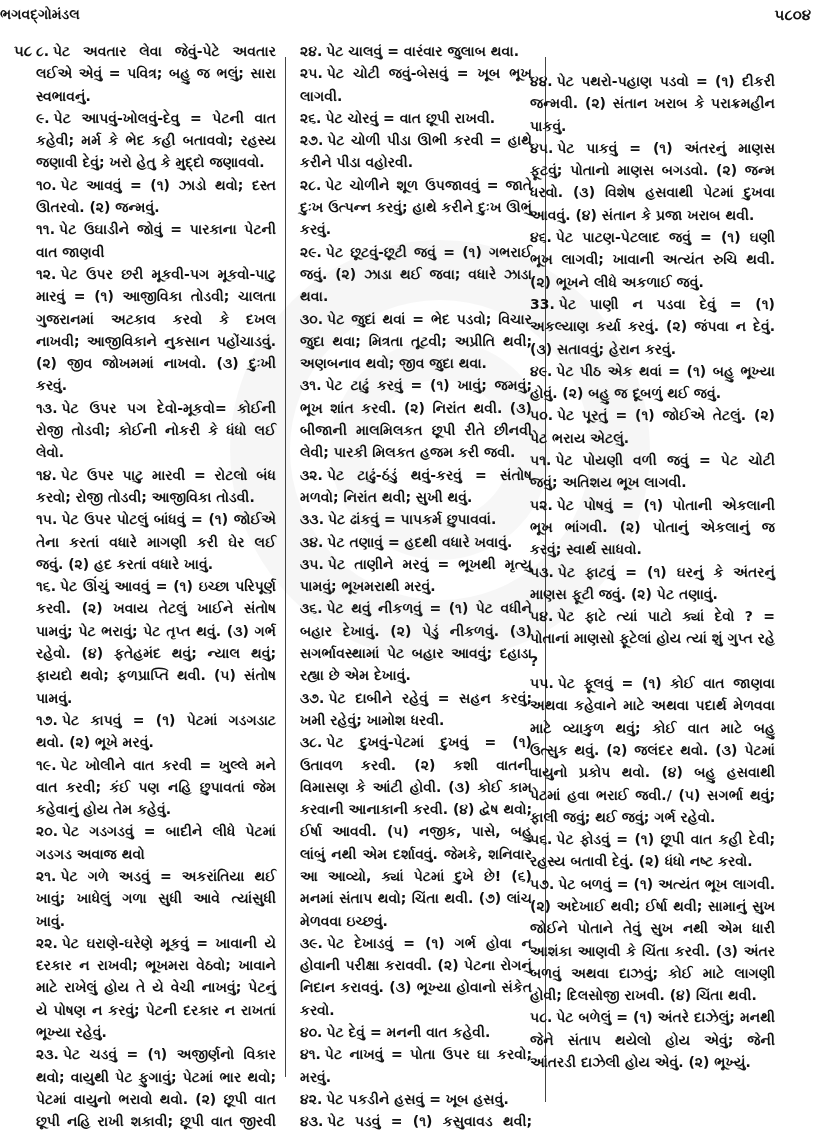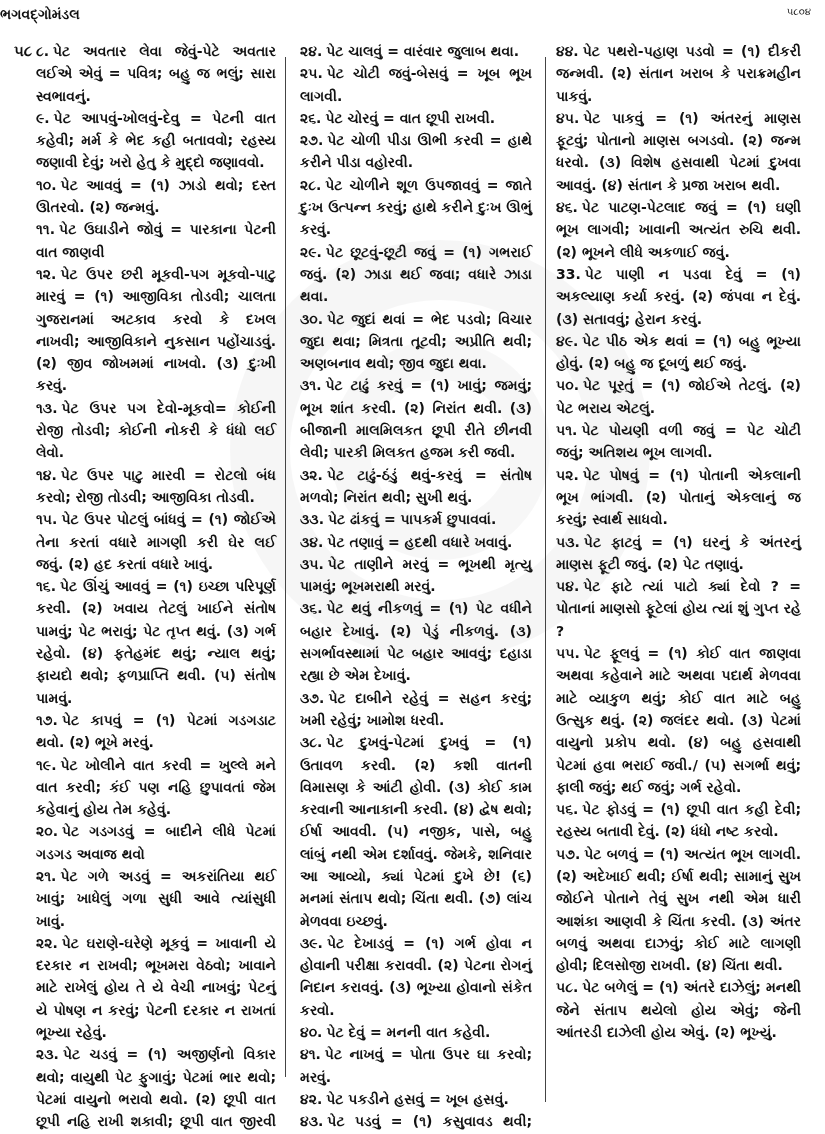--- a/index.html
+++ b/index.html
@@ -15,31 +15,31 @@
   .watermark2 {
     position: absolute; left: 330px; top: 340px; width: 220px; height: 220px;
     border-radius: 50%; border: 40px solid rgba(0,0,0,0.03);
     box-sizing: border-box; pointer-events: none;
   }
   .header {
     position: absolute; top: 0; left: 0; width: 825px; height: 40px;
   }
   .header .left { position: absolute; left: 14px; top: 6px; font-weight: bold; font-size: 15px; margin-top: 36px; }
   .header .center { position: absolute; left: 0; right: 0; top: 6px; text-align: left; font-weight: bold; font-size: 14px; }
-  .header .right { position: absolute; right: 14px; top: 6px; font-weight: normal; font-size: 10px; }
+  .header .right { position: absolute; right: 14px; top: 6px; font-weight: bold; font-size: 15px; }
   .columns {
     position: absolute; top: 40px; left: 0; width: 825px; height: 1060px;
   }
   .col {
     position: absolute; top: 0; font-size: 14px; line-height: 22.3px;
     text-align: justify; font-weight: bold;
   }
   .col1 { left: 36px; width: 240px; }
   .col2 { left: 300px; width: 232px; }
-  .col3 { left: 556px; width: 245px; }
+  .col3 { left: 530px; width: 245px; margin-top: 30px; }
   .divider {
     position: absolute; top: 50px; width: 1px; background: #444;
   }
   .div2 { left: 545px; height: 1045px; top: 57px; }
   .div0 { left: 285px; height: 1020px; top: 57px; }
   .entry { margin: 0; }
   .entry .num { margin-right: 4px; }
 </style>
 </head>
 <body>

